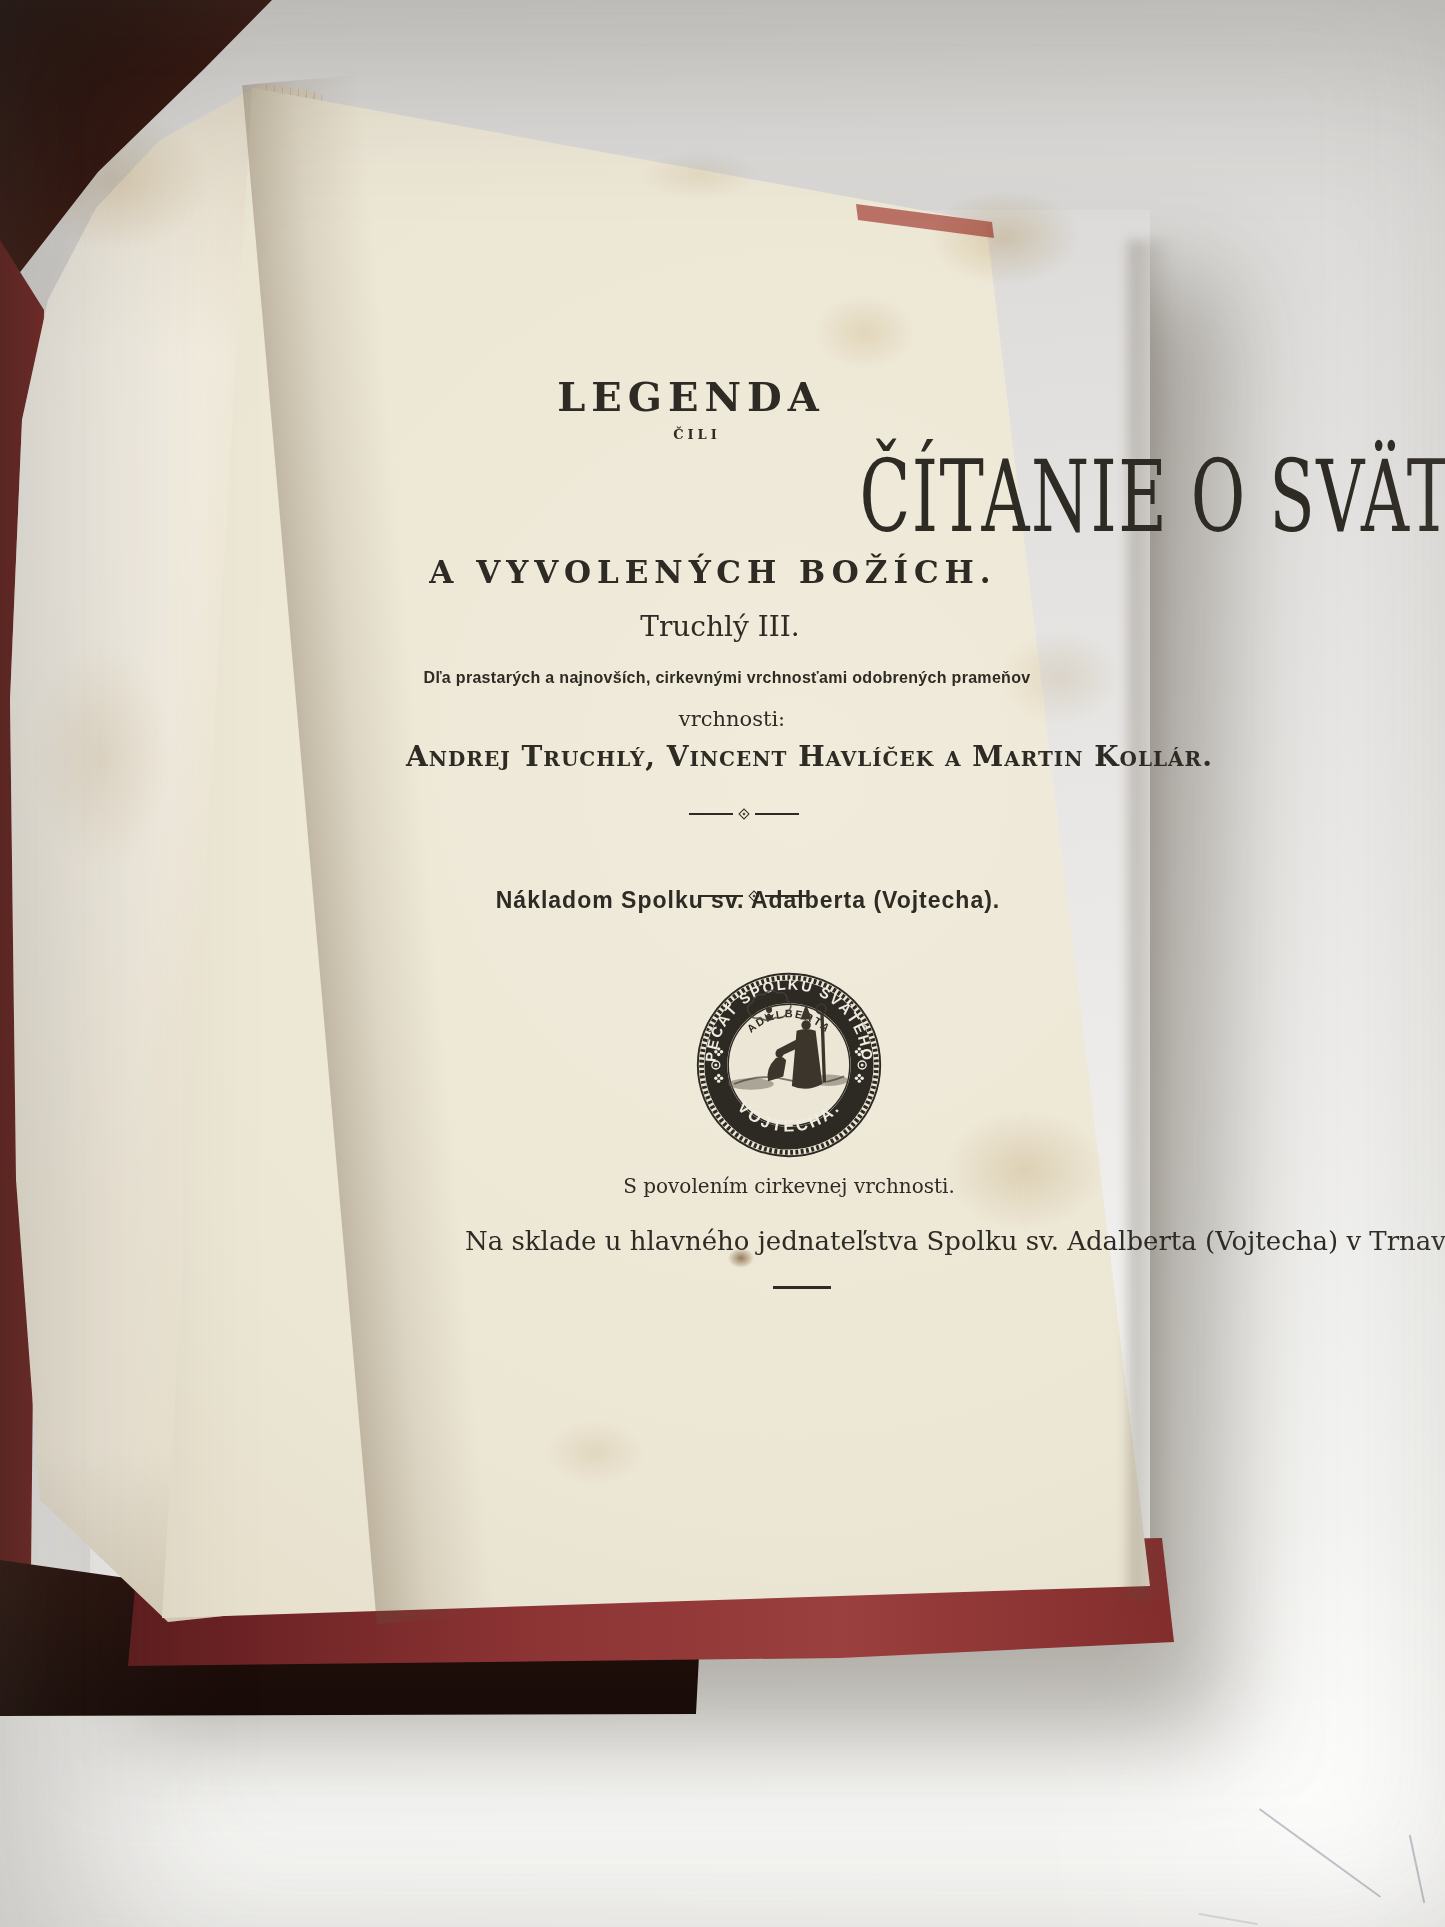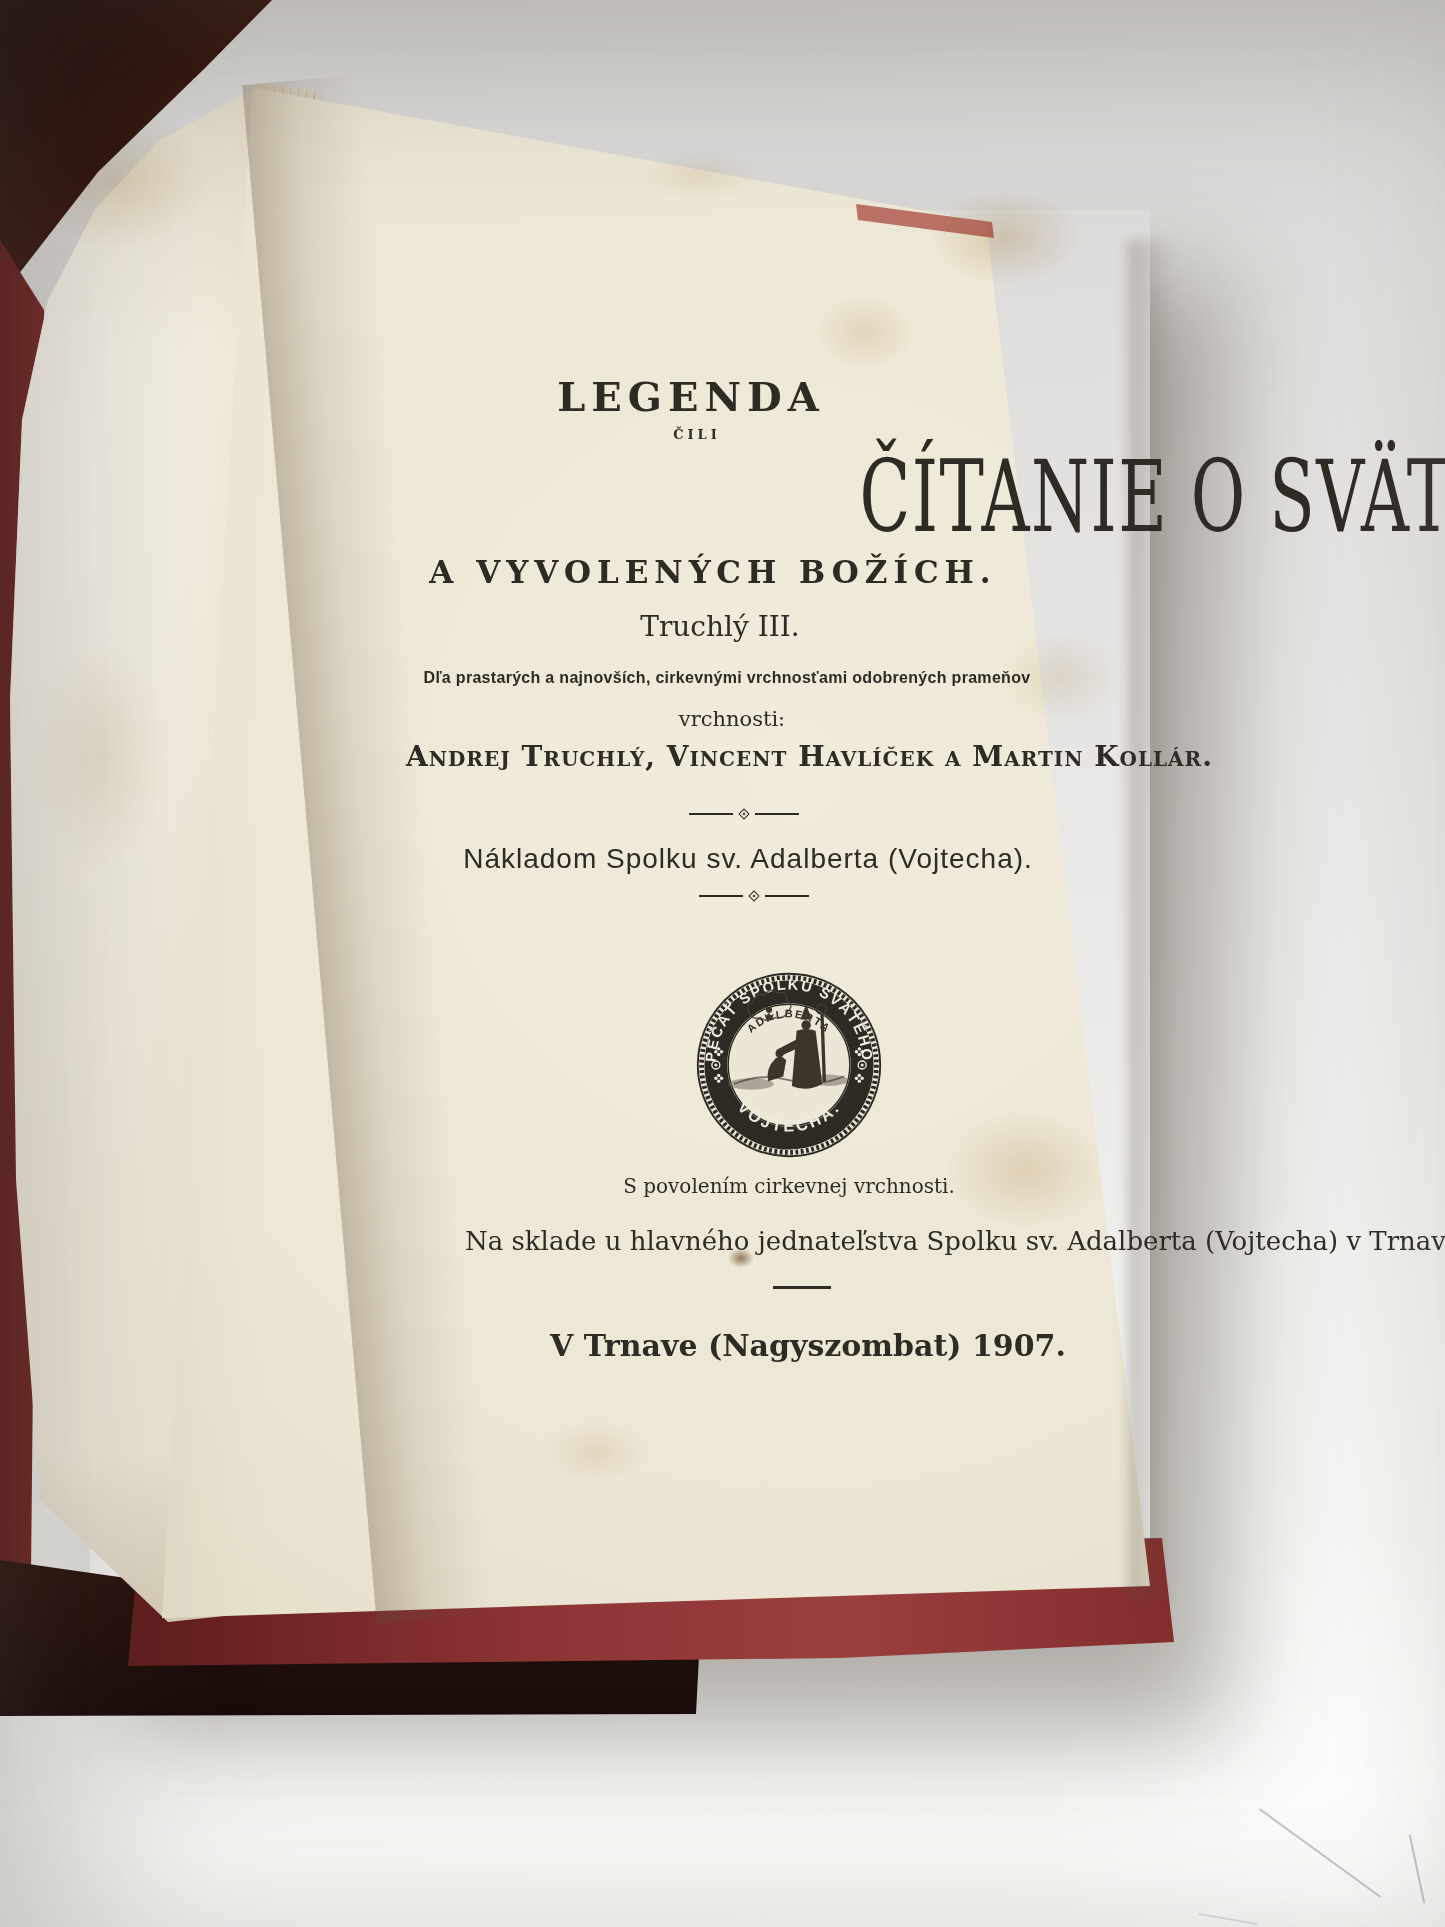--- a/index.html
+++ b/index.html
@@ -75,21 +75,21 @@
   .line{left:0;width:100%;text-align:center;line-height:1.05;white-space:nowrap;}
   .series-title{font-size:40px;font-weight:700;letter-spacing:6px;}
   .conjunction{font-size:13px;font-weight:600;letter-spacing:4px;}
   .main-title{font-size:95px;}
   .main-title span{display:inline-block;transform:scale(.70,1.05);transform-origin:50% 0;letter-spacing:2px;}
   .subtitle{font-size:31px;font-weight:700;letter-spacing:6px;}
   .volume{font-size:28px;}
   .source-note{font-family:"Liberation Sans",sans-serif;font-size:16px;font-weight:700;letter-spacing:.3px;}
   .compiled{font-size:21px;}
   .authors{font-size:28px;font-weight:600;font-variant:small-caps;letter-spacing:1px;}
-  .publisher{font-family:"Liberation Sans",sans-serif;font-size:28px;font-weight:400;letter-spacing:1px;}
+  .publisher{font-family:"Liberation Sans",sans-serif;font-size:23px;font-weight:700;letter-spacing:1px;margin-top:44px;}
   .edition{font-size:17px;font-weight:700;letter-spacing:.5px;}
   .approval{font-size:20px;}
   .distribution{font-size:26px;}
   .imprint{font-size:30px;font-weight:700;}
   .orn{display:flex;position:absolute;left:0;width:100%;justify-content:center;align-items:center;gap:7px;}
   .orn .bar{position:static;width:44px;height:1.5px;background:#2e2a24;}
   .orn .diamond{position:static;width:8px;height:8px;border:1.5px solid #2e2a24;transform:rotate(45deg);position:relative;}
   .orn .diamond::after{content:"";position:absolute;inset:2px;background:#2e2a24;}
   .rule{left:0;right:0;margin:0 auto;width:58px;height:2.5px;background:#2e2a24;}
   .seal-wrap{width:190px;height:190px;}
@@ -214,21 +214,20 @@
         </g>
       </svg>
     </div>
 
     <div class="line approval" style="top:806px;transform:translateX(99px);">S povolením cirkevnej vrchnosti.</div>
 
     <div class="line distribution" style="top:858px;transform:translateX(105px);">Na sklade u hlavného jednateľstva Spolku sv. Adalberta (Vojtecha) v Trnave.</div>
 
     <div class="rule" style="top:916px;transform:translateX(112px);"></div>
 
-    <div class="line imprint" style="top:960px;transform:translateX(118px);">V Trnave (Nagyszombat) 1907.</div>
   </div>
 
   <div class="stain st1"></div>
   <div class="stain st2"></div>
   <div class="stain st3"></div>
   <div class="stain st4"></div>
   <div class="stain st5"></div>
   <div class="stain st6"></div>
   <div class="stain st7"></div>
   <div class="stain st8"></div>

